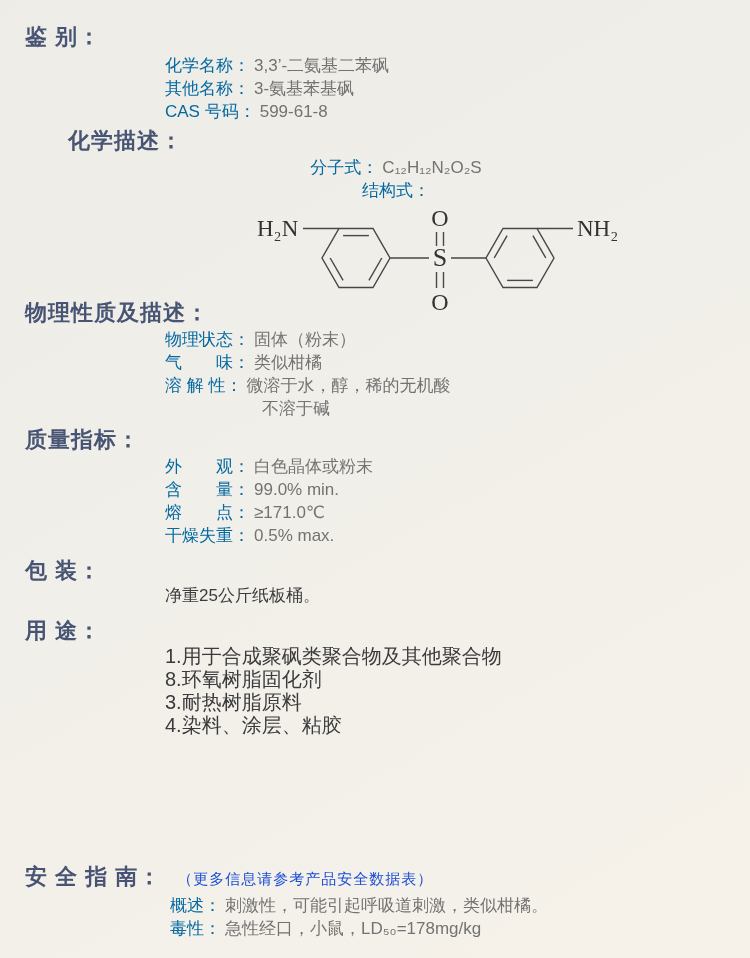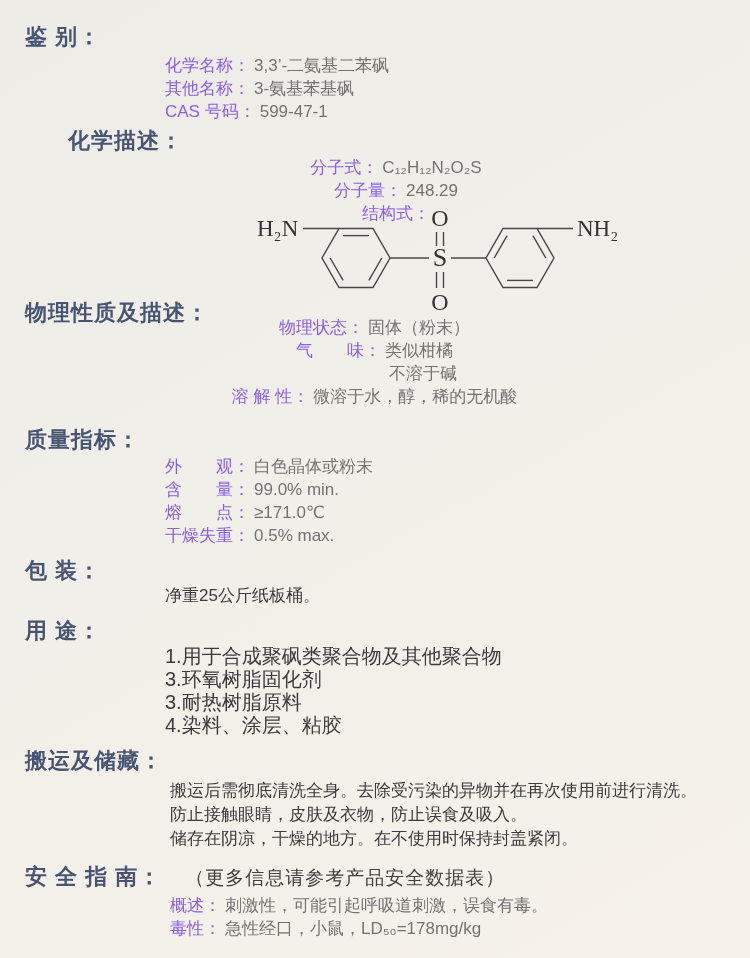--- a/index.html
+++ b/index.html
@@ -15,31 +15,31 @@
   .sec { position: absolute; left: 25px; right: 10px; }
   .sec-title {
     color: #485473;
     font-size: 22px;
     font-weight: 600;
     letter-spacing: 1px;
     line-height: 26px;
   }
   .sec-body { position: absolute; left: 140px; top: 0; right: 0; }
   .row { font-size: 17px; line-height: 23px; white-space: nowrap; }
-  .row .label { color: #8b5cf6; }
+  .row .label { color: #0369a1; }
   .row .value { color: #737373; margin-left: 4px; }
   .row.cont { padding-left: 93px; }
   .plain-line { font-size: 17px; line-height: 23px; color: #3b3b3d; }
   .uses-item { font-size: 20px; line-height: 23px; color: #3b3b3d; }
   .handling-line { font-size: 17px; line-height: 24px; color: #3b3b3d; white-space: nowrap; }
   .safety-note {
-    color: #404040;
-    font-size: 19px;
+    color: #1d4ed8;
+    font-size: 15px;
     font-weight: 500;
-    margin-left: 24px;
+    margin-left: 16px;
     letter-spacing: 1px;
   }
   .structure-wrap {
     position: absolute;
     left: 245px; top: 202px;
     width: 410px; height: 116px;
   }
   .structure-wrap svg { display: block; }
   .chem-line { stroke: #47474a; stroke-width: 1.4; fill: none; }
   .chem-ring { stroke: #47474a; stroke-width: 1.4; fill: none; }
@@ -56,33 +56,30 @@
   <div class="sec" style="top:24px;">
     <div class="sec-title">鉴 别：</div>
     <div class="sec-body" style="top:30px;">
       <div class="row">
         <span class="label">化学名称：</span><span class="value">3,3’-二氨基二苯砜</span>
       </div>
       <div class="row">
         <span class="label">其他名称：</span><span class="value">3-氨基苯基砜</span>
       </div>
       <div class="row">
-        <span class="label">CAS 号码：</span><span class="value">599-47-1</span>
+        <span class="label">CAS 号码：</span><span class="value">599-61-8</span>
       </div>
     </div>
   </div>
 
   <div class="sec" style="top:128px;margin-left:43px;">
     <div class="sec-title">化学描述：</div>
     <div class="sec-body" style="top:28px;text-align:center;">
       <div class="row">
         <span class="label">分子式：</span><span class="value">C₁₂H₁₂N₂O₂S</span>
-      </div>
-      <div class="row">
-        <span class="label">分子量：</span><span class="value">248.29</span>
       </div>
       <div class="row">
         <span class="label">结构式：</span>
       </div>
     </div>
   </div>
 
   <div class="structure-wrap">
     <svg width="410" height="116" viewBox="0 0 410 116">
 
@@ -111,32 +108,32 @@
       <line class="chem-line" x1="287.9" y1="33.6" x2="300.8" y2="56"></line>
       <line class="chem-line" x1="287.9" y1="78.4" x2="262.1" y2="78.4"></line>
 
       <line class="chem-line" x1="292" y1="26.5" x2="328" y2="26.5"></line>
       <text class="chem-text" x="332" y="34" font-size="23">NH₂</text>
     </svg>
   </div>
 
   <div class="sec" style="top:300px;">
     <div class="sec-title">物理性质及描述：</div>
-    <div class="sec-body" style="top:16px;text-align:center;">
+    <div class="sec-body" style="top:28px;">
       <div class="row">
         <span class="label">物理状态：</span><span class="value">固体（粉末）</span>
       </div>
       <div class="row">
         <span class="label">气　　味：</span><span class="value">类似柑橘</span>
       </div>
+      <div class="row">
+        <span class="label">溶 解 性：</span><span class="value">微溶于水，醇，稀的无机酸</span>
+      </div>
       <div class="row cont">
         <span class="value">不溶于碱</span>
-      </div>
-      <div class="row">
-        <span class="label">溶 解 性：</span><span class="value">微溶于水，醇，稀的无机酸</span>
       </div>
     </div>
   </div>
 
   <div class="sec" style="top:427px;">
     <div class="sec-title">质量指标：</div>
     <div class="sec-body" style="top:28px;">
       <div class="row">
         <span class="label">外　　观：</span><span class="value">白色晶体或粉末</span>
       </div>
@@ -156,42 +153,34 @@
     <div class="sec-title">包 装：</div>
     <div class="sec-body" style="top:26px;">
       <div class="plain-line">净重25公斤纸板桶。</div>
     </div>
   </div>
 
   <div class="sec" style="top:618px;">
     <div class="sec-title">用 途：</div>
     <div class="sec-body" style="top:27px;">
       <div class="uses-item">1.用于合成聚砜类聚合物及其他聚合物</div>
-      <div class="uses-item">3.环氧树脂固化剂</div>
+      <div class="uses-item">8.环氧树脂固化剂</div>
       <div class="uses-item">3.耐热树脂原料</div>
       <div class="uses-item">4.染料、涂层、粘胶</div>
     </div>
   </div>
 
-  <div class="sec" style="top:748px;">
-    <div class="sec-title">搬运及储藏：</div>
-    <div class="sec-body" style="top:31px; left:145px;">
-      <div class="handling-line">搬运后需彻底清洗全身。去除受污染的异物并在再次使用前进行清洗。</div>
-      <div class="handling-line">防止接触眼睛，皮肤及衣物，防止误食及吸入。</div>
-      <div class="handling-line">储存在阴凉，干燥的地方。在不使用时保持封盖紧闭。</div>
-    </div>
-  </div>
 
   <div class="sec" style="top:864px;">
     <div>
       <span class="sec-title" style="display:inline;">安 全 指 南：</span><span class="safety-note">（更多信息请参考产品安全数据表）</span>
     </div>
     <div class="sec-body" style="top:30px; left:145px;">
       <div class="row">
-        <span class="label">概述：</span><span class="value">刺激性，可能引起呼吸道刺激，误食有毒。</span>
+        <span class="label">概述：</span><span class="value">刺激性，可能引起呼吸道刺激，类似柑橘。</span>
       </div>
       <div class="row">
         <span class="label">毒性：</span><span class="value">急性经口，小鼠，LD₅₀=178mg/kg</span>
       </div>
     </div>
   </div>
 
 </div>
 
 </body></html>

